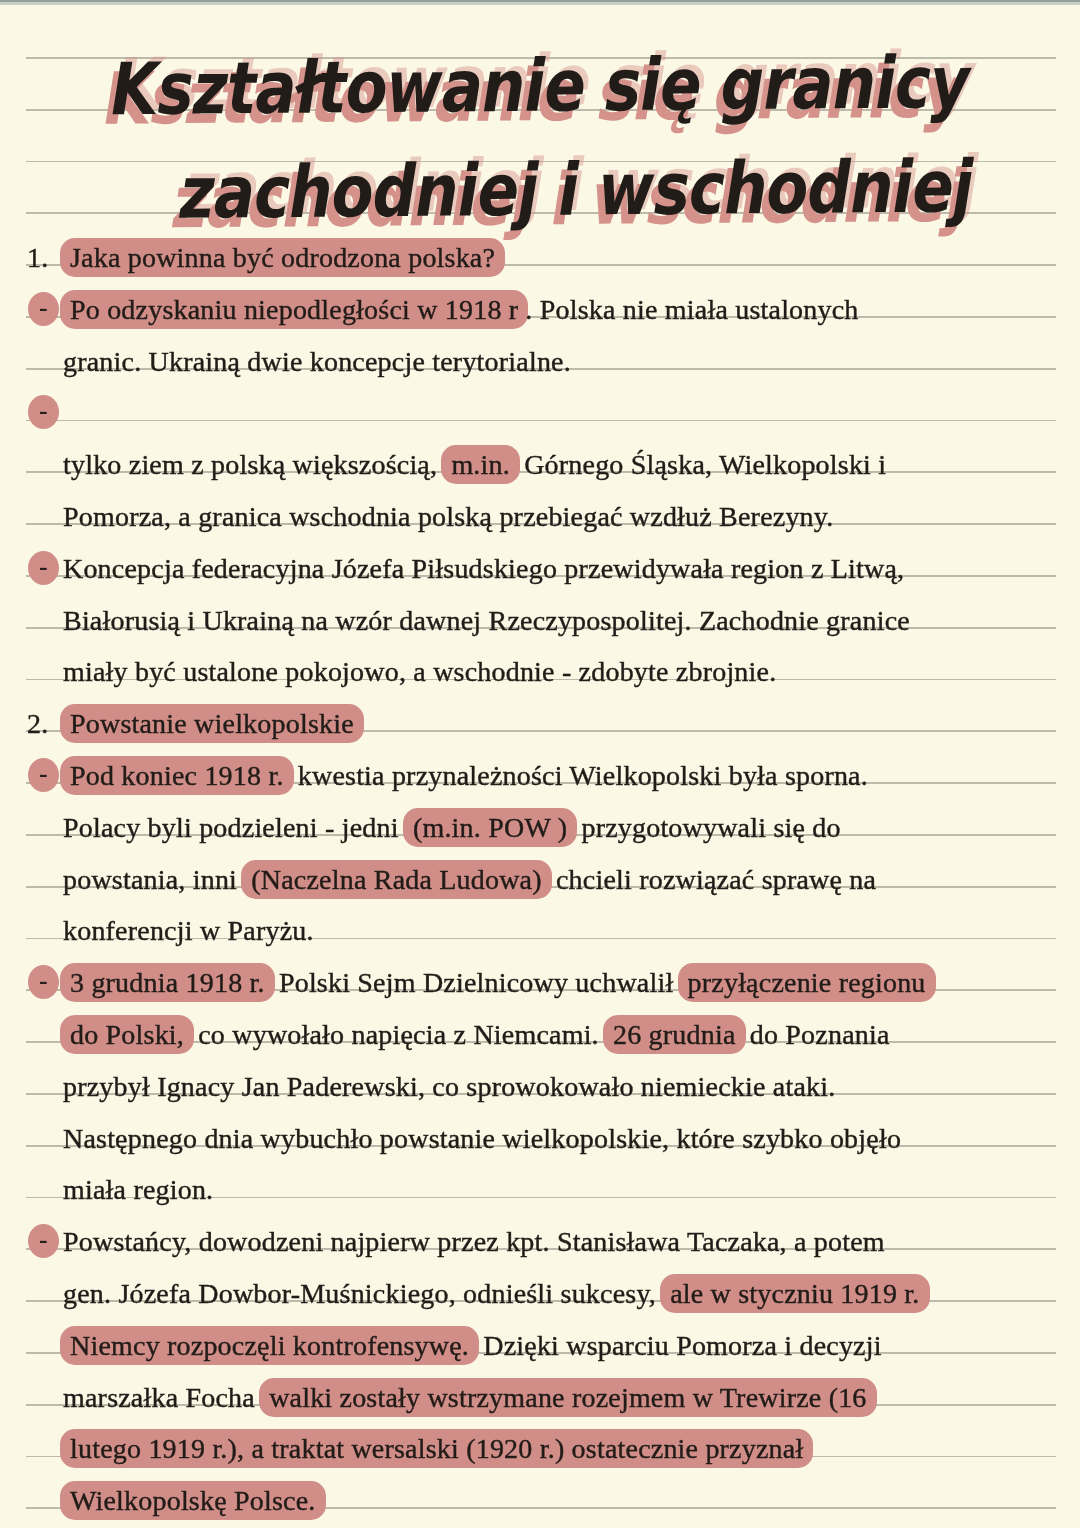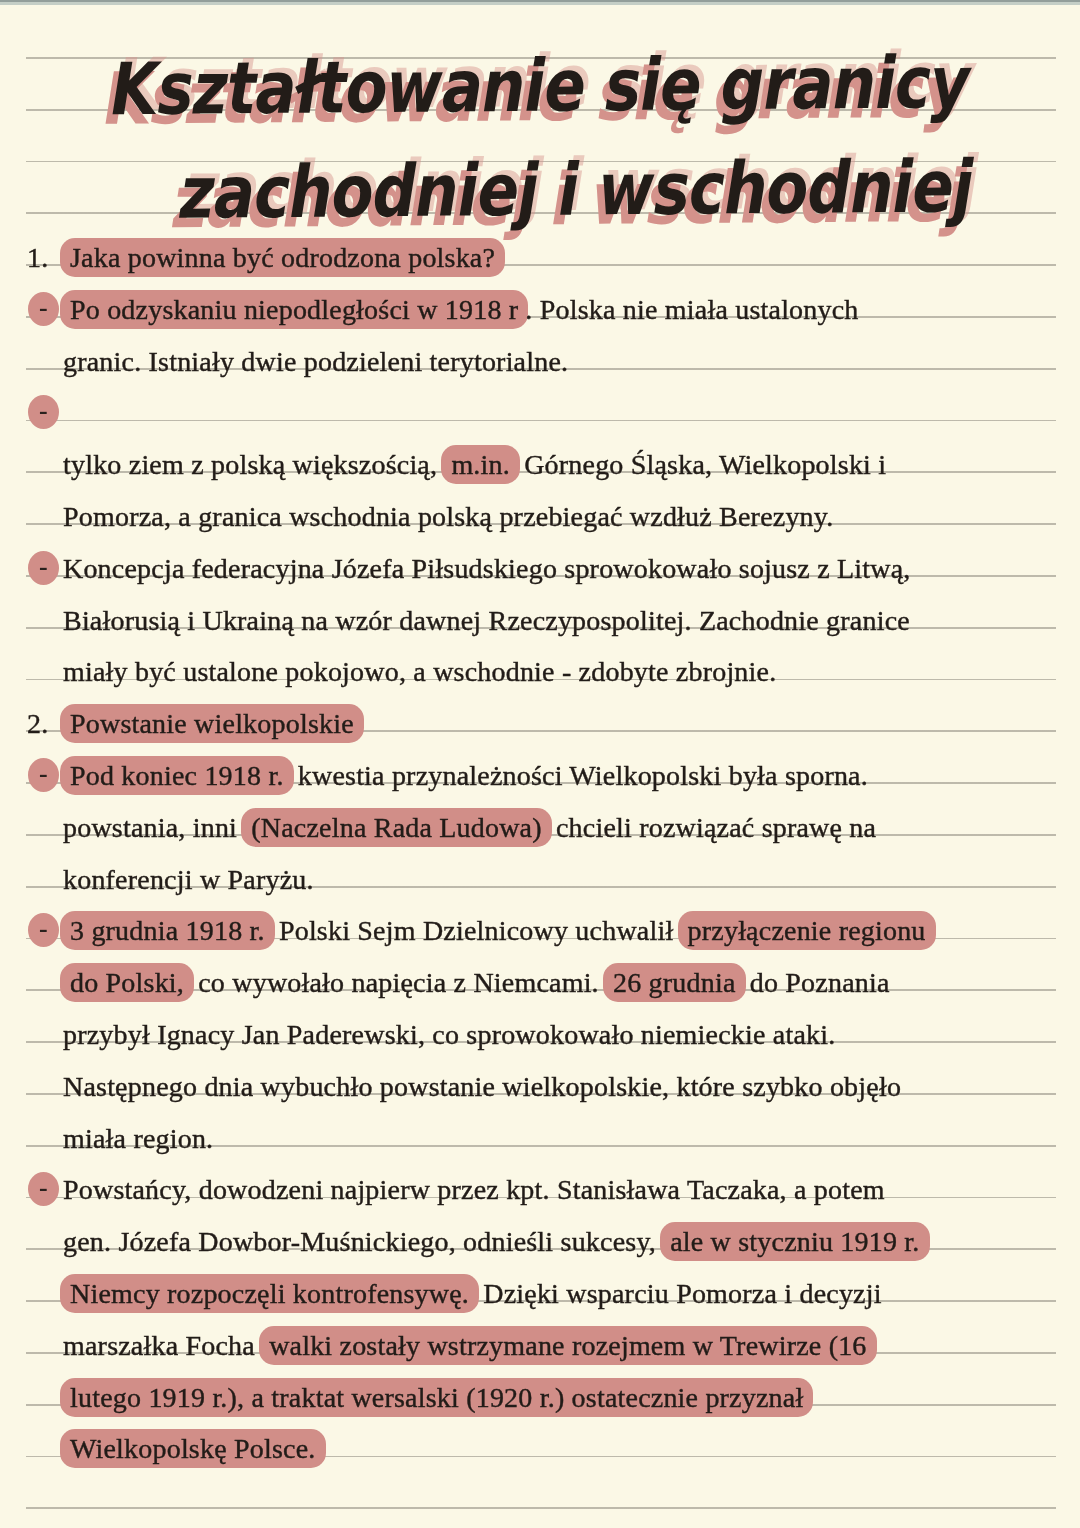--- a/index.html
+++ b/index.html
@@ -84,29 +84,30 @@
 <div class="rules"></div>
 
 <h1 class="title">
   <span class="title-line">Kształtowanie się granicy</span>
   <span class="title-line line2">zachodniej i wschodniej</span>
 </h1>
 
 <div class="lines" id="lines">
     <div class="line"><span class="num">1.</span><span class="seg hl">Jaka powinna być odrodzona polska?</span></div>
     <div class="line"><span class="bullet">-</span><span class="seg hl">Po odzyskaniu niepodległości w 1918 r</span><span class="seg">. Polska nie miała ustalonych</span></div>
-    <div class="line"><span class="seg">granic. Istniały dwie podzieleni terytorialne.</span></div>
+    <div class="line"><span class="seg">granic. Ukrainą dwie koncepcje terytorialne.</span></div>
     <div class="line"><span class="bullet">-</span></div>
     <div class="line"><span class="seg">tylko ziem z polską większością, </span><span class="seg hl">m.in.</span><span class="seg"> Górnego Śląska, Wielkopolski i</span></div>
     <div class="line"><span class="seg">Pomorza, a granica wschodnia polską przebiegać wzdłuż Berezyny.</span></div>
-    <div class="line"><span class="bullet">-</span><span class="seg">Koncepcja federacyjna Józefa Piłsudskiego sprowokowało sojusz z Litwą,</span></div>
+    <div class="line"><span class="bullet">-</span><span class="seg">Koncepcja federacyjna Józefa Piłsudskiego przewidywała region z Litwą,</span></div>
     <div class="line"><span class="seg">Białorusią i Ukrainą na wzór dawnej Rzeczypospolitej. Zachodnie granice</span></div>
     <div class="line"><span class="seg">miały być ustalone pokojowo, a wschodnie - zdobyte zbrojnie.</span></div>
     <div class="line"><span class="num">2. </span><span class="seg hl">Powstanie wielkopolskie</span></div>
     <div class="line"><span class="bullet">-</span><span class="seg hl">Pod koniec 1918 r.</span><span class="seg"> kwestia przynależności Wielkopolski była sporna.</span></div>
+    <div class="line"><span class="seg">Polacy byli podzieleni - jedni </span><span class="seg hl">(m.in. POW )</span><span class="seg"> przygotowywali się do</span></div>
     <div class="line"><span class="seg">powstania, inni </span><span class="seg hl">(Naczelna Rada Ludowa)</span><span class="seg"> chcieli rozwiązać sprawę na</span></div>
     <div class="line"><span class="seg">konferencji w Paryżu.</span></div>
     <div class="line"><span class="bullet">-</span><span class="seg hl">3 grudnia 1918 r.</span><span class="seg"> Polski Sejm Dzielnicowy uchwalił </span><span class="seg hl">przyłączenie regionu</span></div>
     <div class="line"><span class="seg hl">do Polski,</span><span class="seg"> co wywołało napięcia z Niemcami. </span><span class="seg hl">26 grudnia</span><span class="seg"> do Poznania</span></div>
     <div class="line"><span class="seg">przybył Ignacy Jan Paderewski, co sprowokowało niemieckie ataki.</span></div>
     <div class="line"><span class="seg">Następnego dnia wybuchło powstanie wielkopolskie, które szybko objęło</span></div>
     <div class="line"><span class="seg">miała region.</span></div>
     <div class="line"><span class="bullet">-</span><span class="seg">Powstańcy, dowodzeni najpierw przez kpt. Stanisława Taczaka, a potem</span></div>
     <div class="line"><span class="seg">gen. Józefa Dowbor-Muśnickiego, odnieśli sukcesy, </span><span class="seg hl">ale w styczniu 1919 r.</span></div>
     <div class="line"><span class="seg hl">Niemcy rozpoczęli kontrofensywę.</span><span class="seg"> Dzięki wsparciu Pomorza i decyzji</span></div>

